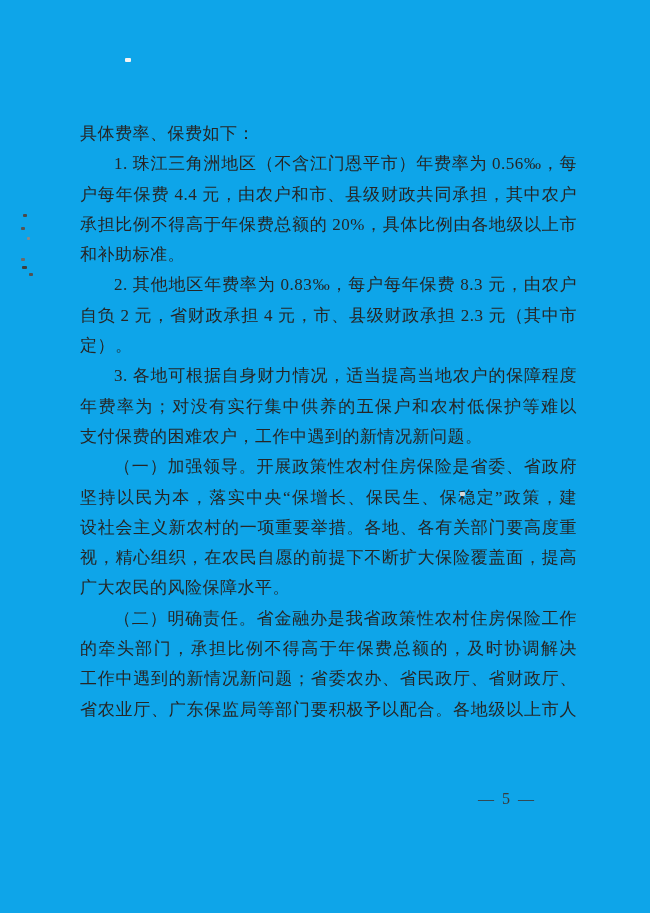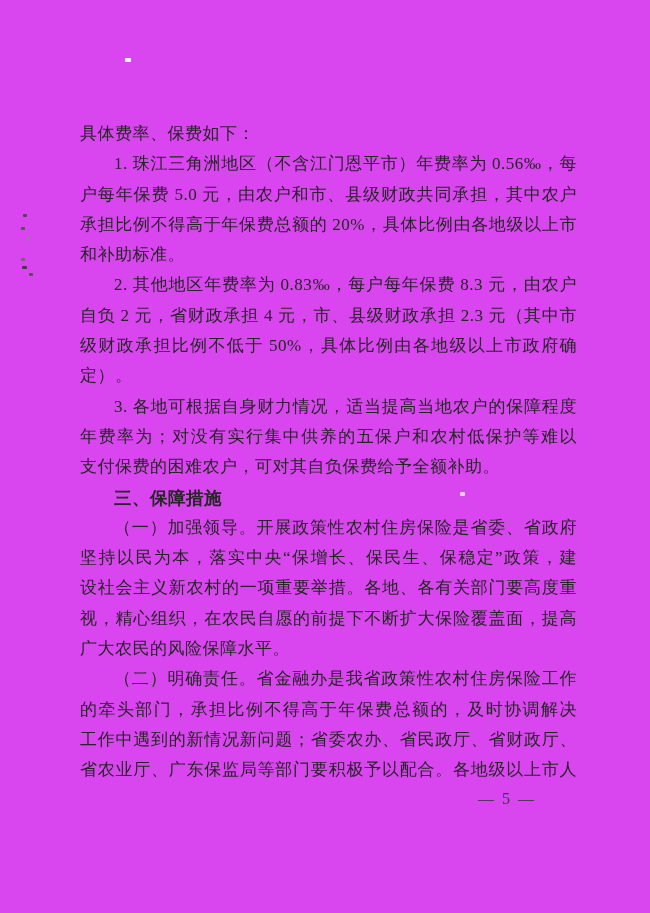--- a/index.html
+++ b/index.html
@@ -4,21 +4,21 @@
 <style>
   html, body {
     margin: 0;
     padding: 0;
     background: #ffffff;
   }
   .page {
     position: relative;
     width: 650px;
     height: 913px;
-    background: #d946ef;
+    background: #0ea5e9;
     overflow: hidden;
     font-family: "Liberation Serif", "DejaVu Serif", serif;
     color: #262626;
   }
   .text-block {
     position: absolute;
     left: 80px;
     top: 119px;
     width: 497px;
   }
@@ -70,31 +70,29 @@
   .s8 { left: 125px; top: 58px; width: 6px; height: 4px; background: #f3f3f3; }
 </style>
 </head>
 <body>
 
 <div class="page">
 
   <div class="text-block">
     <div class="line">具体费率、保费如下：</div>
     <div class="line indent fill">1. 珠江三角洲地区（不含江门恩平市）年费率为 0.56‰，每</div>
-    <div class="line fill">户每年保费 5.0 元，由农户和市、县级财政共同承担，其中农户</div>
+    <div class="line fill">户每年保费 4.4 元，由农户和市、县级财政共同承担，其中农户</div>
     <div class="line fill">承担比例不得高于年保费总额的 20%，具体比例由各地级以上市</div>
     <div class="line">和补助标准。</div>
     <div class="line indent fill">2. 其他地区年费率为 0.83‰，每户每年保费 8.3 元，由农户</div>
     <div class="line fill">自负 2 元，省财政承担 4 元，市、县级财政承担 2.3 元（其中市</div>
-    <div class="line fill">级财政承担比例不低于 50%，具体比例由各地级以上市政府确</div>
     <div class="line">定）。</div>
     <div class="line indent fill">3. 各地可根据自身财力情况，适当提高当地农户的保障程度</div>
     <div class="line fill">年费率为；对没有实行集中供养的五保户和农村低保护等难以</div>
-    <div class="line">支付保费的困难农户，可对其自负保费给予全额补助。</div>
-    <div class="line indent bold">三、保障措施</div>
+    <div class="line">支付保费的困难农户，工作中遇到的新情况新问题。</div>
     <div class="line indent fill">（一）加强领导。开展政策性农村住房保险是省委、省政府</div>
     <div class="line fill">坚持以民为本，落实中央“保增长、保民生、保稳定”政策，建</div>
     <div class="line fill">设社会主义新农村的一项重要举措。各地、各有关部门要高度重</div>
     <div class="line fill">视，精心组织，在农民自愿的前提下不断扩大保险覆盖面，提高</div>
     <div class="line">广大农民的风险保障水平。</div>
     <div class="line indent fill">（二）明确责任。省金融办是我省政策性农村住房保险工作</div>
     <div class="line fill">的牵头部门，承担比例不得高于年保费总额的，及时协调解决</div>
     <div class="line fill">工作中遇到的新情况新问题；省委农办、省民政厅、省财政厅、</div>
     <div class="line fill">省农业厅、广东保监局等部门要积极予以配合。各地级以上市人</div>
   </div>

